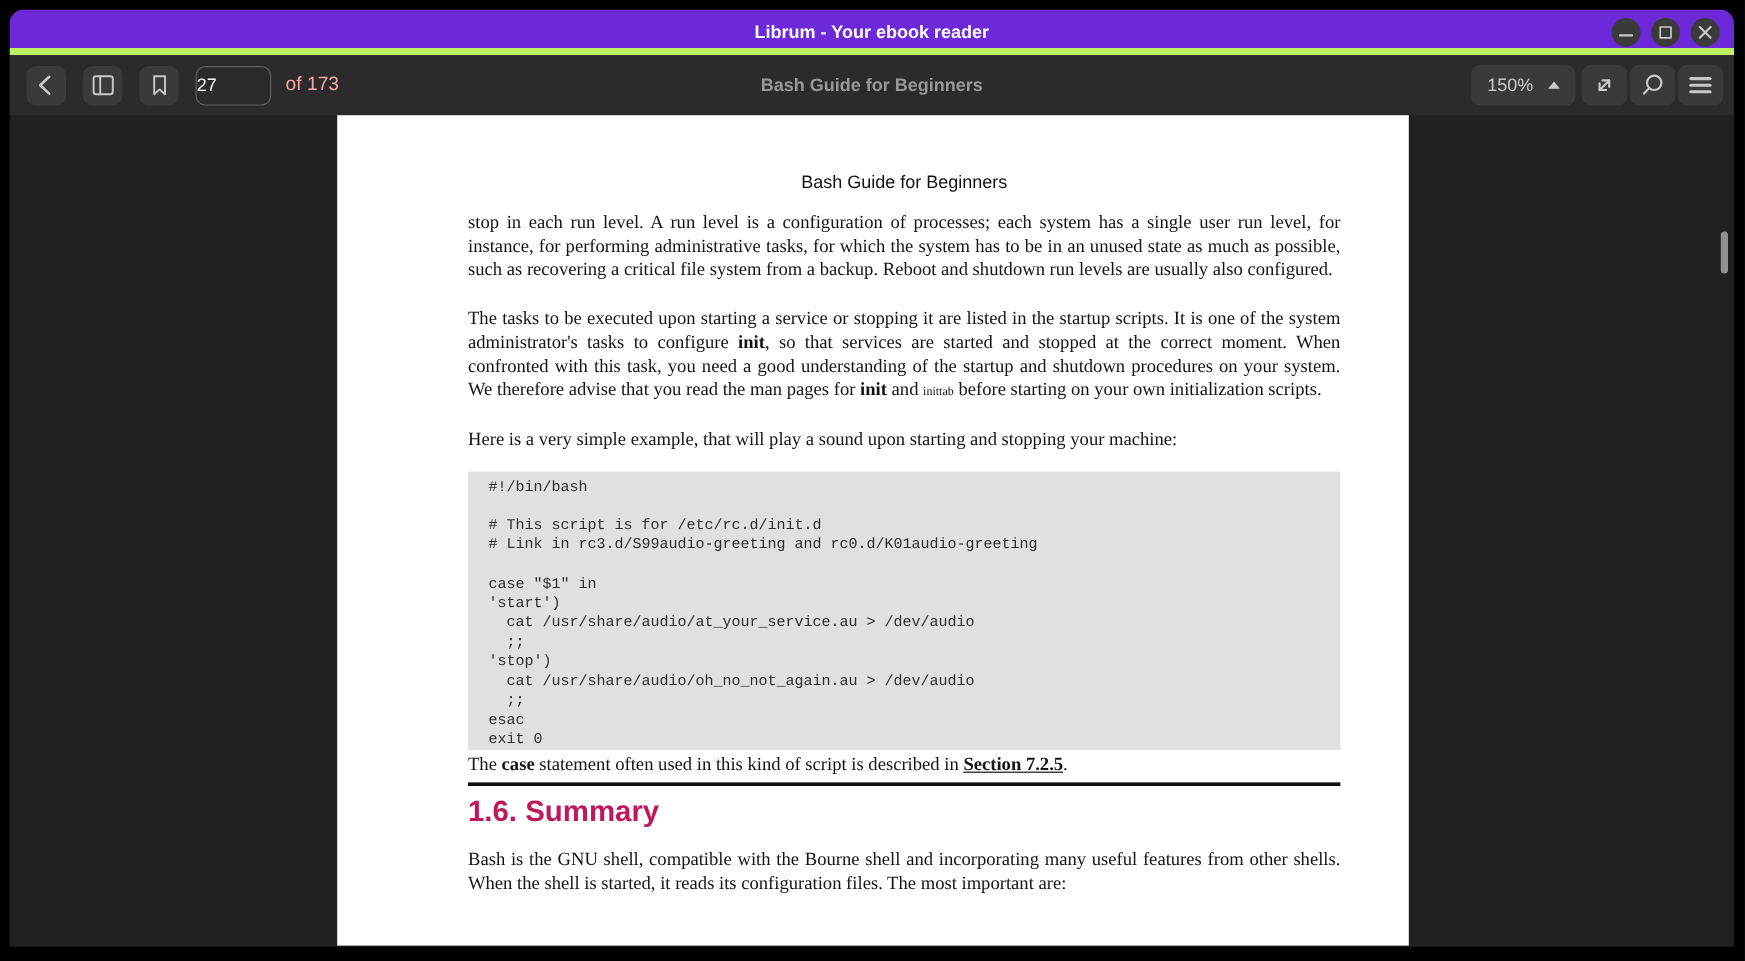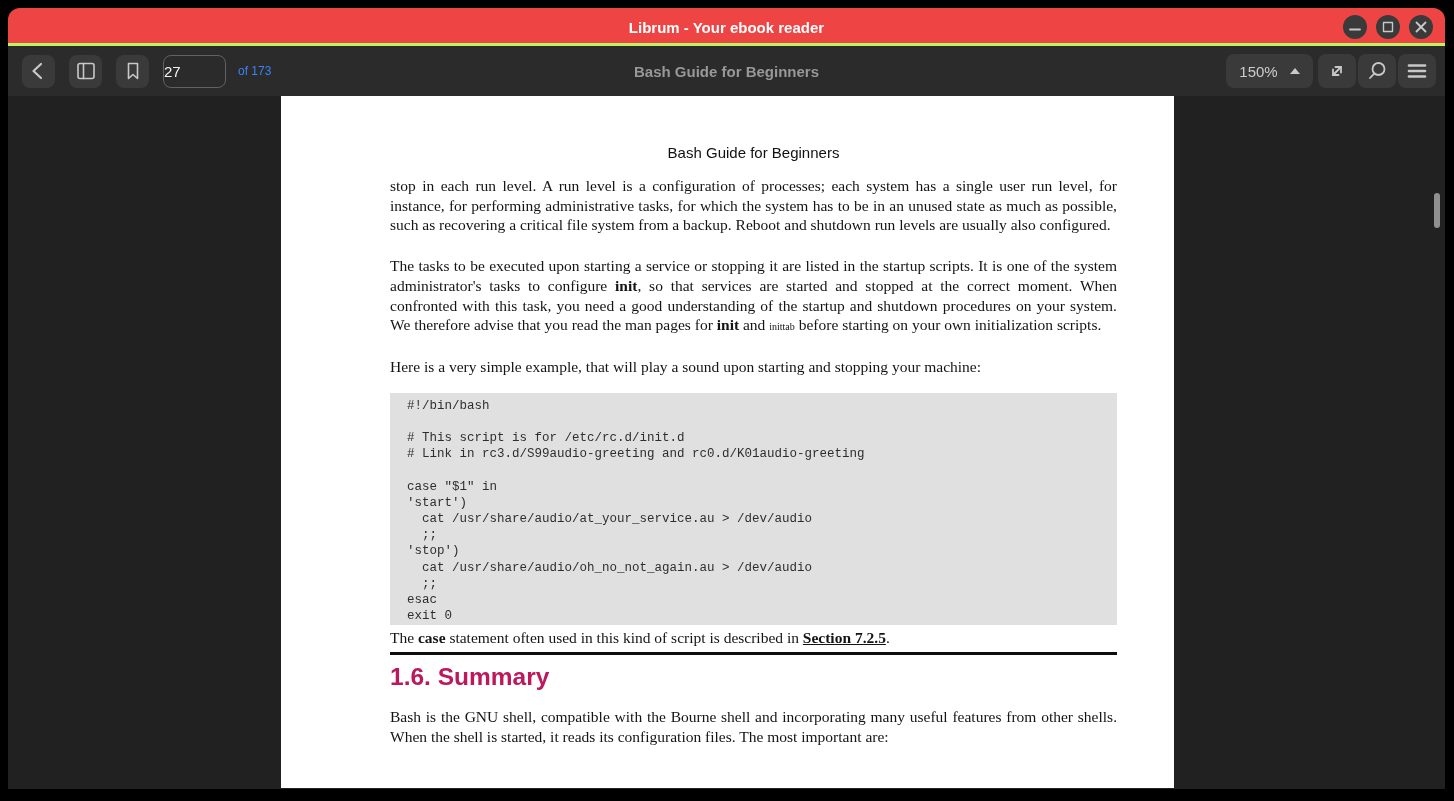--- a/index.html
+++ b/index.html
@@ -3,42 +3,42 @@
 <meta charset="utf-8">
 <style>
   * { margin:0; padding:0; box-sizing:border-box; }
   html,body { width:1454px; height:801px; background:#000; overflow:hidden;
               font-family:"Liberation Sans", sans-serif; }
 
   .window { position:absolute; left:8px; top:8px; width:1437px; height:781px;
             background:#212121; border-radius:12px 12px 0 0; overflow:hidden; }
 
   
-  .titlebar { position:relative; height:38px; background:#ef4444;
-              border-bottom:3px solid #bef264; }
+  .titlebar { position:relative; height:38px; background:#6d28d9;
+              border-bottom:6px solid #bef264; }
   .titlebar-title { position:absolute; left:0; right:0; top:0; height:38px;
                     display:flex; align-items:center; justify-content:center;
                     color:#fff; font-size:15px; font-weight:bold; }
   .window-controls { position:absolute; right:12px; top:7px; display:flex; gap:9px; }
   .wc-btn { width:24px; height:24px; border-radius:50%; background:#3a3a3a;
             display:flex; align-items:center; justify-content:center; cursor:pointer; }
   .wc-btn svg { display:block; }
 
   
   .toolbar { position:relative; height:50px; background:#2b2b2b;
              display:flex; align-items:center; padding:0 9px 0 14px; }
   .tb-left { display:flex; align-items:center; gap:14px; }
   .tb-right { margin-left:auto; display:flex; align-items:flex-end; gap:2px; }
   .tb-btn { width:33px; height:33px; border-radius:8px; background:#3a3a3a; border:none;
             display:flex; align-items:center; justify-content:center; cursor:pointer; }
   .tb-btn.wide { width:38px; height:34px; }
   .page-box { width:63px; height:33px; border-radius:8px; border:1px solid #616161;
               background:transparent; color:#f2f2f2; font-size:15px; 
               font-family:"Liberation Sans", sans-serif; outline:none; }
-  .of-label { color:#3b82f6; font-size:12px; margin-left:-2px; }
+  .of-label { color:#fca5a5; font-size:16px; margin-left:-2px; }
   .tb-center { position:absolute; left:0; right:0; top:0; height:50px; display:flex;
                align-items:center; justify-content:center; pointer-events:none;
                color:#989898; font-size:15px; font-weight:600; }
   .zoom-box { width:87px; height:34px; border-radius:8px; background:#3a3a3a; border:none;
               display:flex; align-items:center; justify-content:center; gap:12px;
               cursor:pointer; }
   .zoom-box .zl { color:#cccccc; font-size:15px; font-family:"Liberation Sans",sans-serif; }
   .caret-up { width:0; height:0; border-left:5px solid transparent;
               border-right:5px solid transparent; border-bottom:6px solid #c9c9c9; }
 

